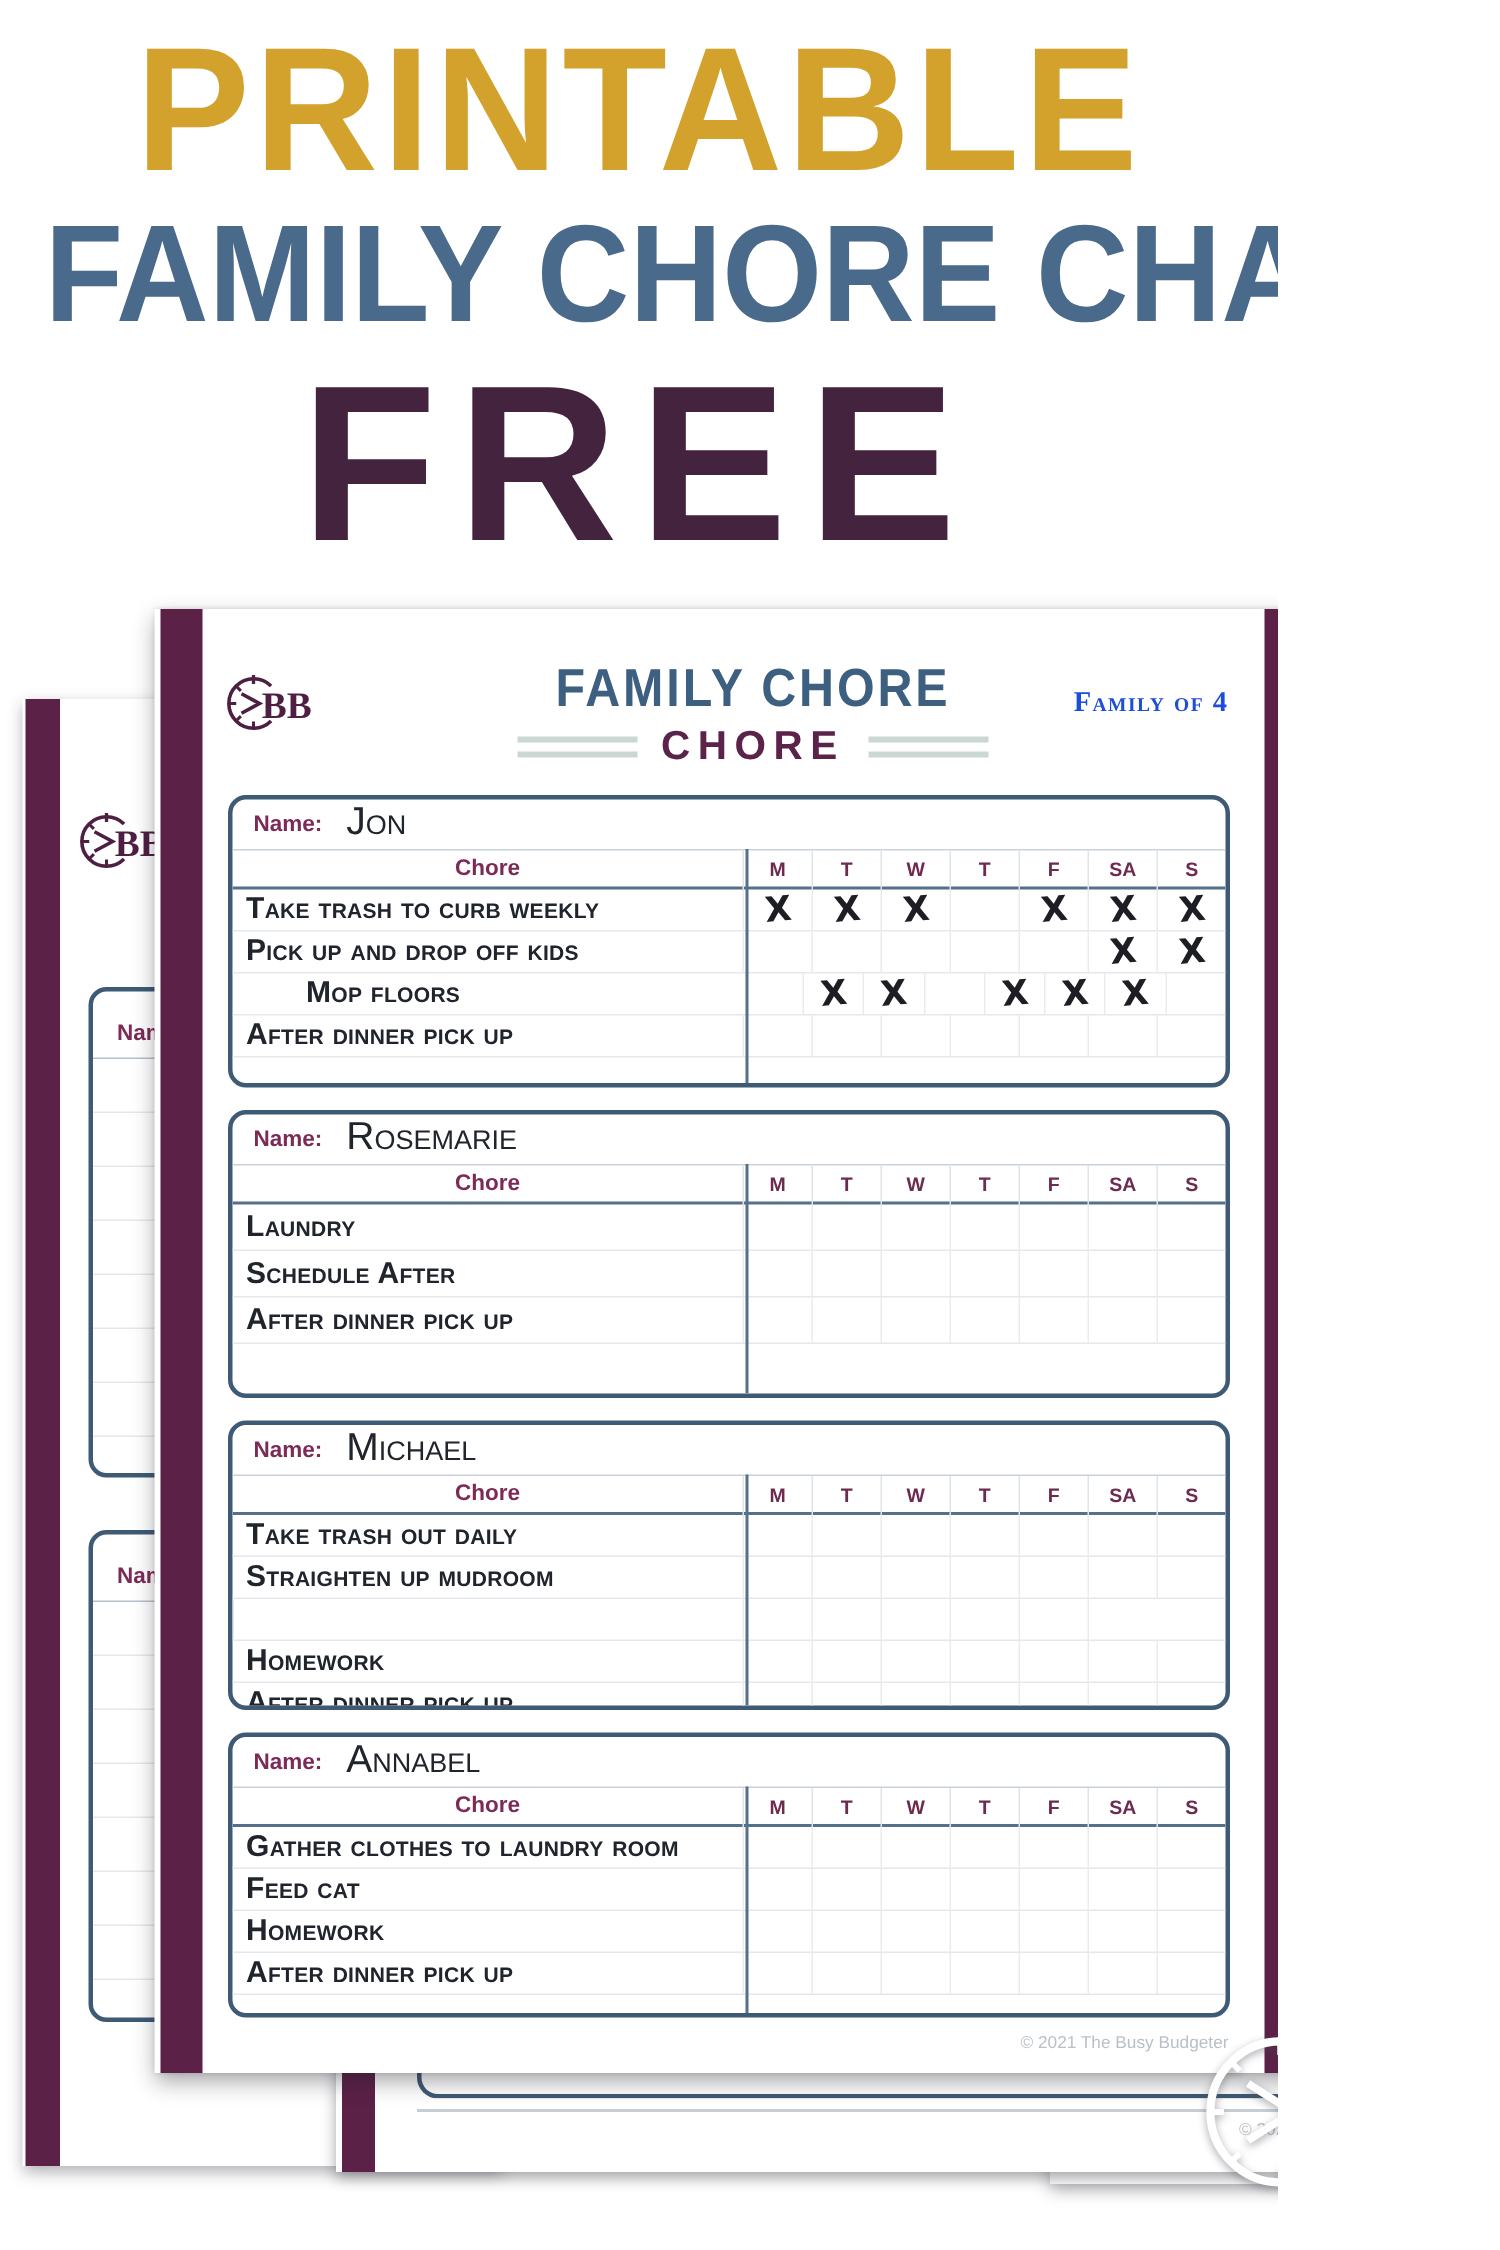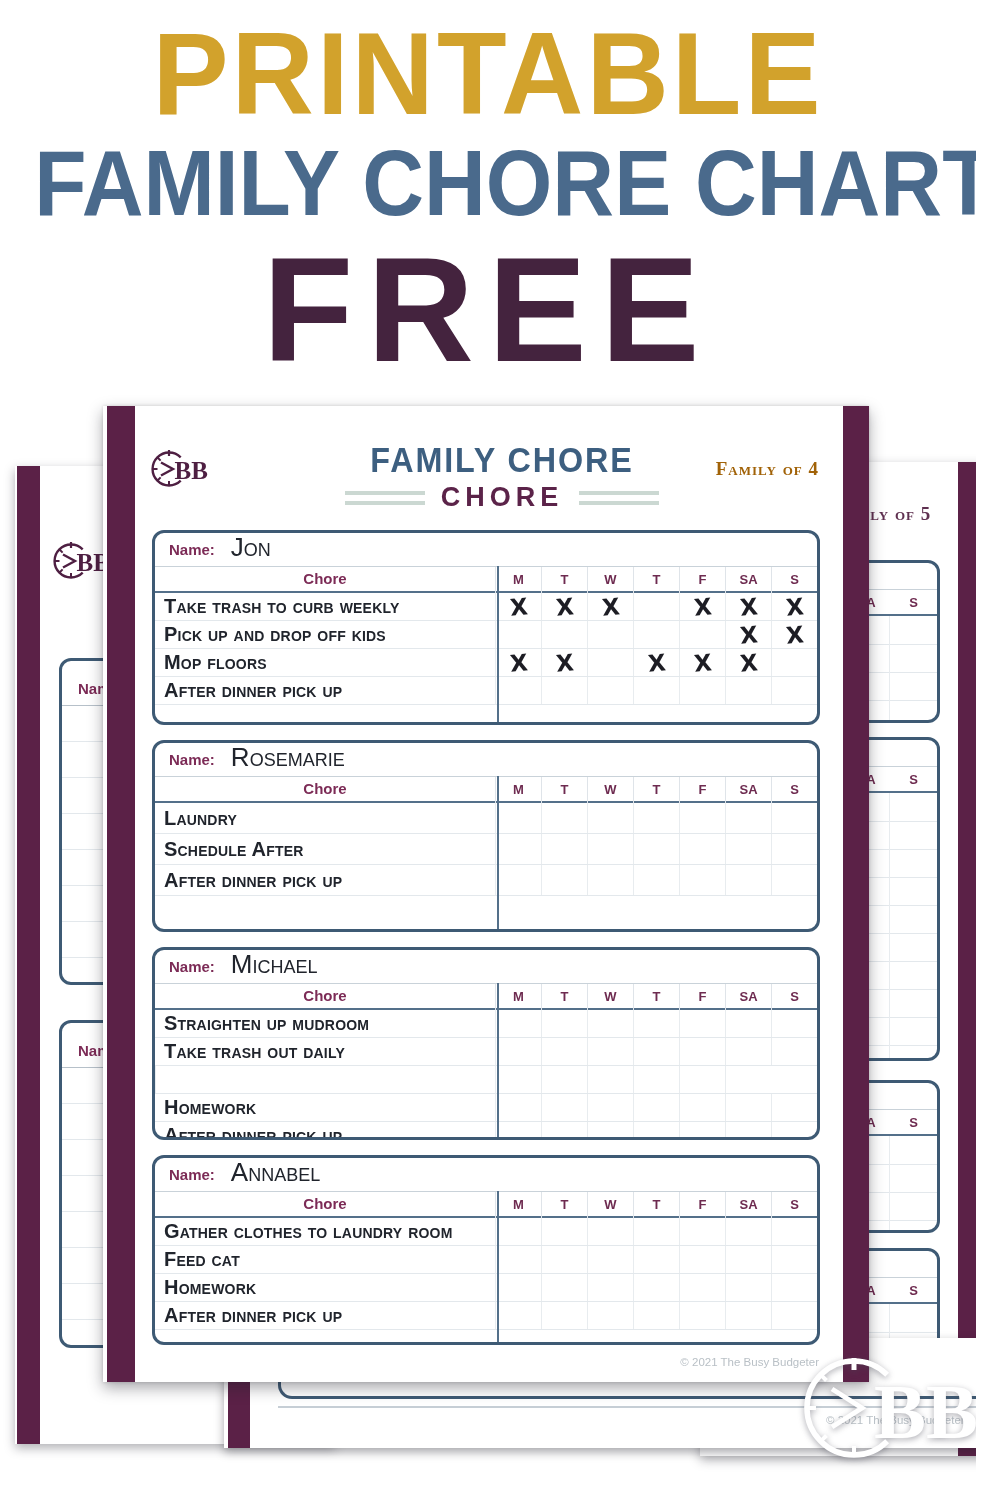--- a/index.html
+++ b/index.html
@@ -1,16 +1,16 @@
 <!DOCTYPE html>
 <html><head>
 <meta charset="utf-8">
 <style>
   html,body{margin:0;padding:0;background:#fff;}
-  #canvas{position:relative;width:976px;height:1500px;overflow:hidden;background:#ffffff;
+  #canvas{position:relative;width:852px;height:1500px;overflow:hidden;background:#ffffff;
           font-family:"Liberation Sans",sans-serif;}
   
   :root{
     --gold:#D2A22C;
     --steel:#4A6A8C;
     --plum:#44233E;
     --strip:#5B2147;
     --titleblue:#3D5F80;
     --chartmaroon:#5B2349;
     --maroontext:#7C2B56;
@@ -52,21 +52,21 @@
   #pf-title{position:absolute;left:0;top:34px;width:100%;text-align:center;
             font-size:34px;font-weight:bold;letter-spacing:2px;color:var(--titleblue);
             transform:translateX(16px) scale(0.95,1.05);}
   #pf-chartrow{position:absolute;left:0;top:76px;width:100%;display:flex;align-items:center;
             justify-content:center;gap:16px;transform:translateX(16px);}
   .linegroup{display:flex;flex-direction:column;gap:6px;}
   .linegroup span{display:block;width:80px;height:4px;background:var(--teal);}
   #pf-chart{font-size:27px;font-weight:bold;letter-spacing:5px;color:var(--chartmaroon);}
   #pf-family{position:absolute;right:50px;top:52px;font-family:"Liberation Serif",serif;
             font-variant:small-caps;font-weight:bold;font-size:19px;letter-spacing:1px;
-            color:#a16207;}
+            color:#1d4ed8;}
   #pf-copy{position:absolute;right:50px;top:950px;font-size:11.5px;color:var(--copy);}
   #sections{position:absolute;left:49px;top:0;width:668px;height:100%;}
   
   .section{position:absolute;left:0;width:668px;border:3px solid var(--border);
            border-radius:12px;background:#fff;box-sizing:border-box;overflow:hidden;}
   .name-row{height:33px;border-bottom:1px solid #C9D2D9;display:flex;align-items:center;}
   .name-lab{color:var(--maroontext);font-weight:bold;font-size:15px;margin-left:14px;}
   .name-val{font-size:26px;font-variant:small-caps;color:var(--ink);margin-left:16px;
             margin-top:-5px;}
   .grid{display:grid;grid-template-columns:340px repeat(7,1fr);}
@@ -312,21 +312,21 @@
             <div class="mark-cell"></div>
             <div class="mark-cell"></div>
             <div class="mark-cell"></div>
             <div class="mark-cell">
               <span class="xmark">X</span>
             </div>
             <div class="mark-cell">
               <span class="xmark">X</span>
             </div>
           </div>
-          <div class="grid rowline" style="height: 27px;">
+          <div class="grid rowline" style="height: 27px; padding-left: 40px;">
             <div class="chore-cell">Mop floors</div>
             <div class="mark-cell">
               <span class="xmark">X</span>
             </div>
             <div class="mark-cell">
               <span class="xmark">X</span>
             </div>
             <div class="mark-cell"></div>
             <div class="mark-cell">
               <span class="xmark">X</span>
@@ -407,31 +407,31 @@
             <div class="chore-head">Chore</div>
             <div class="day-head">M</div>
             <div class="day-head">T</div>
             <div class="day-head">W</div>
             <div class="day-head">T</div>
             <div class="day-head">F</div>
             <div class="day-head">SA</div>
             <div class="day-head">S</div>
           </div>
           <div class="grid rowline" style="height: 27px;">
+            <div class="chore-cell">Take trash out daily</div>
+            <div class="mark-cell"></div>
+            <div class="mark-cell"></div>
+            <div class="mark-cell"></div>
+            <div class="mark-cell"></div>
+            <div class="mark-cell"></div>
+            <div class="mark-cell"></div>
+            <div class="mark-cell"></div>
+          </div>
+          <div class="grid rowline" style="height: 27px;">
             <div class="chore-cell">Straighten up mudroom</div>
-            <div class="mark-cell"></div>
-            <div class="mark-cell"></div>
-            <div class="mark-cell"></div>
-            <div class="mark-cell"></div>
-            <div class="mark-cell"></div>
-            <div class="mark-cell"></div>
-            <div class="mark-cell"></div>
-          </div>
-          <div class="grid rowline" style="height: 27px;">
-            <div class="chore-cell">Take trash out daily</div>
             <div class="mark-cell"></div>
             <div class="mark-cell"></div>
             <div class="mark-cell"></div>
             <div class="mark-cell"></div>
             <div class="mark-cell"></div>
             <div class="mark-cell"></div>
             <div class="mark-cell"></div>
           </div>
           <div class="grid rowline" style="height: 27px;">
             <div class="mark-cell"></div>

